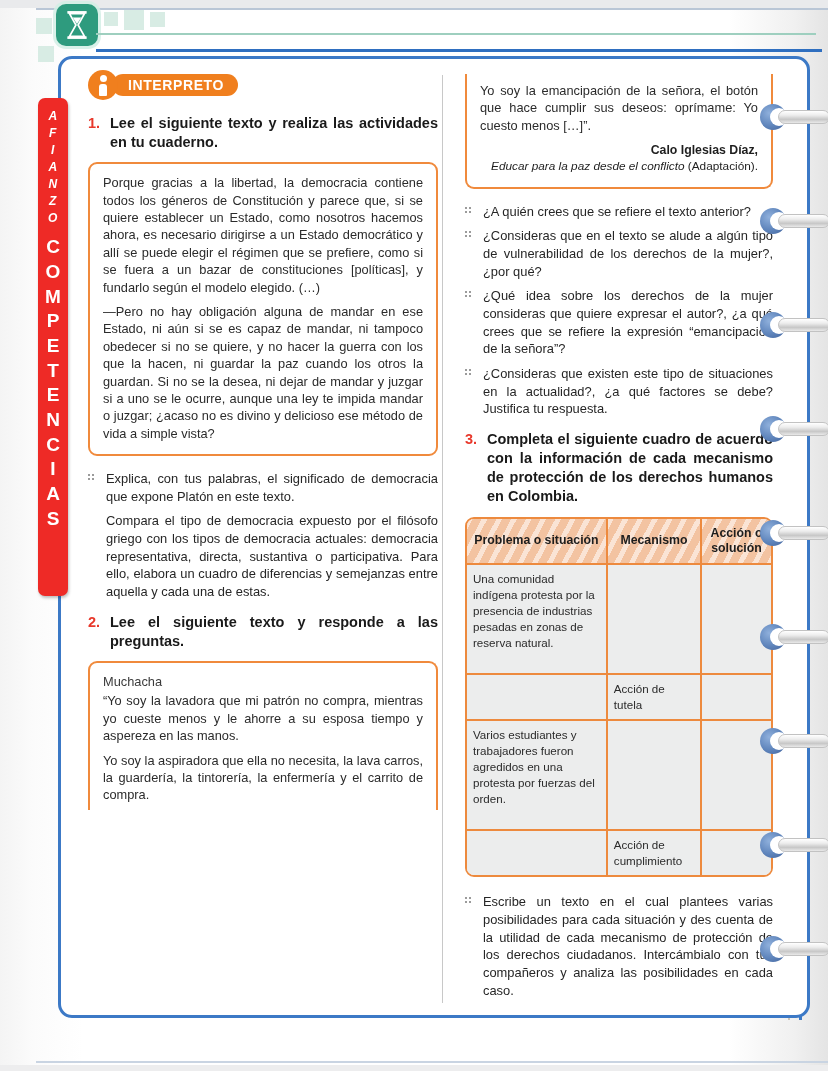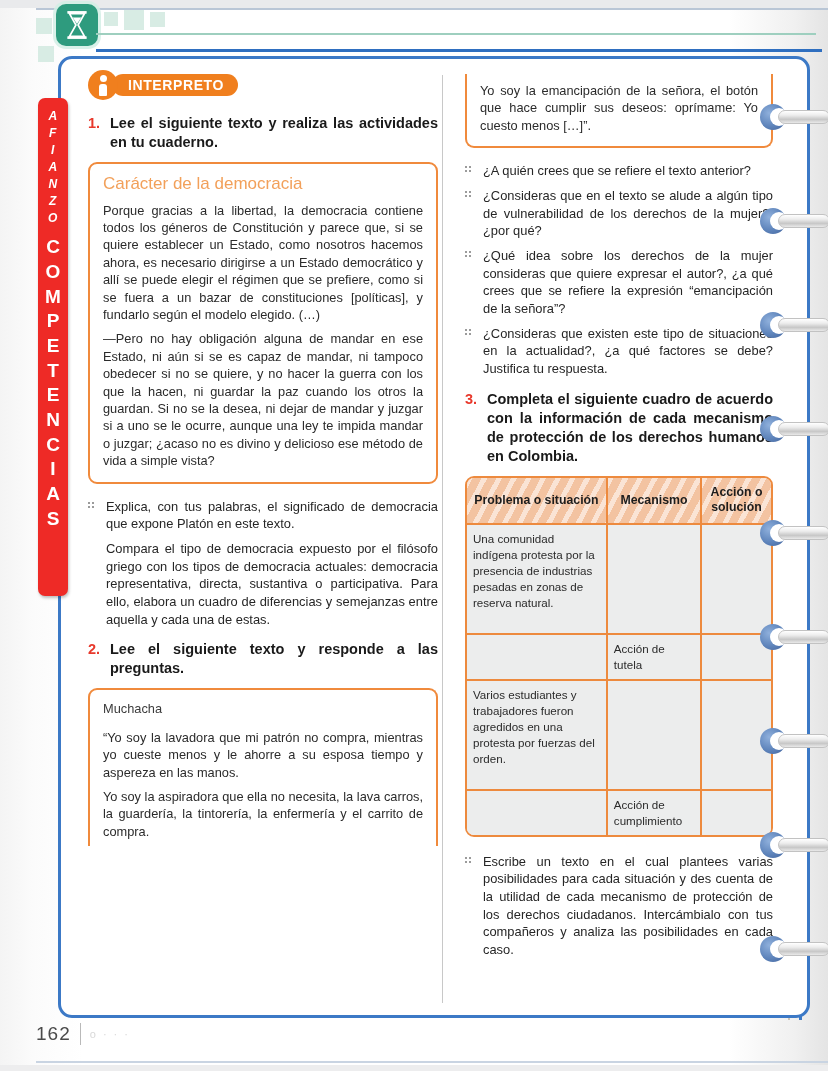--- a/index.html
+++ b/index.html
@@ -149,21 +149,21 @@
 
   
   .quote-box {
     border: 2px solid #f08a3c; border-radius: 9px;
     padding: 10px 13px 12px 13px; margin-bottom: 14px;
   }
   .quote-title {
     color: #f2a05a; font-size: 17px; margin-bottom: 7px; line-height: 1.2;
   }
   .quote-sub {
-    color: #3b3b3b; font-size: 12.8px; margin-bottom: 11px; line-height: 1.35;
+    color: #3b3b3b; font-size: 12.8px; margin-bottom: 2px; line-height: 1.35;
   }
   .quote-p {
     font-size: 12.8px; color: #2b2b2b; line-height: 1.36;
     text-align: justify; margin-bottom: 7px;
   }
   .quote-p:last-child { margin-bottom: 0; }
   .quote-src {
     font-size: 12.3px; color: #2b2b2b; text-align: right; margin-top: 4px;
   }
   .quote-src .ital { font-style: italic; }
@@ -360,21 +360,20 @@
           <span>INTERPRETO</span>
         </div>
       </div>
 
       <div class="activity">
         <div class="act-num">1.</div>
         <div class="act-text">Lee el siguiente texto y realiza las actividades en tu cuaderno.</div>
       </div>
 
       <div class="quote-box">
-        <div class="quote-title">Carácter de la democracia</div>
         <div class="quote-p">Porque gracias a la libertad, la democracia contiene todos los géneros de Constitución y parece que, si se quiere establecer un Estado, como nosotros hacemos ahora, es necesario dirigirse a un Estado democrático y allí se puede elegir el régimen que se prefiere, como si se fuera a un bazar de constituciones [políticas], y fundarlo según el modelo elegido. (…)</div>
         <div class="quote-p">—Pero no hay obligación alguna de mandar en ese Estado, ni aún si se es capaz de mandar, ni tampoco obedecer si no se quiere, y no hacer la guerra con los que la hacen, ni guardar la paz cuando los otros la guardan. Si no se la desea, ni dejar de mandar y juzgar si a uno se le ocurre, aunque una ley te impida mandar o juzgar; ¿acaso no es divino y delicioso ese método de vida a simple vista?</div>
       </div>
 
       <div class="blist">
         <div class="bitem">
           <div class="bmark">
               <span class="dots">
                 <i></i>
                 <i></i>
@@ -402,20 +401,24 @@
         <div class="quote-p">“Yo soy la lavadora que mi patrón no compra, mientras yo cueste menos y le ahorre a su esposa tiempo y aspereza en las manos.</div>
         <div class="quote-p">Yo soy la aspiradora que ella no necesita, la lava carros, la guardería, la tintorería, la enfermería y el carrito de compra.</div>
       </div>
 
     </div>
 
     <div class="col-right">
 
       <div class="quote-box" style="border-top:none;border-radius:0 0 9px 9px;padding-top:8px;">
         <div class="quote-p">Yo soy la emancipación de la señora, el botón que hace cumplir sus deseos: oprímame: Yo cuesto menos […]”.</div>
+        <div class="src-block">
+          <div class="l1">Calo Iglesias Díaz,</div>
+          <div class="l2"><span>Educar para la paz desde el conflicto</span><span style="font-style:normal"> (Adaptación).</span></div>
+        </div>
       </div>
 
       <div class="blist">
         <div class="bitem">
           <div class="bmark">
               <span class="dots">
                 <i></i>
                 <i></i>
                 <i></i>
                 <i></i>
@@ -507,21 +510,16 @@
                 <i></i>
               </span>
             </div>
           <div class="btext">Escribe un texto en el cual plantees varias posibilidades para cada situación y des cuenta de la utilidad de cada mecanismo de protección de los derechos ciudadanos. Intercámbialo con tus compañeros y analiza las posibilidades en cada caso.</div>
         </div>
       </div>
 
     </div>
   </div>
 
-  <div class="footer">
-    <div class="pgnum">162</div>
-    <div class="pgsep"></div>
-    <div class="pgtext">o · · ·</div>
-  </div>
   <div class="footer-rule"></div>
   <div class="footer-band"></div>
 
 </div>
 
 </body></html>

